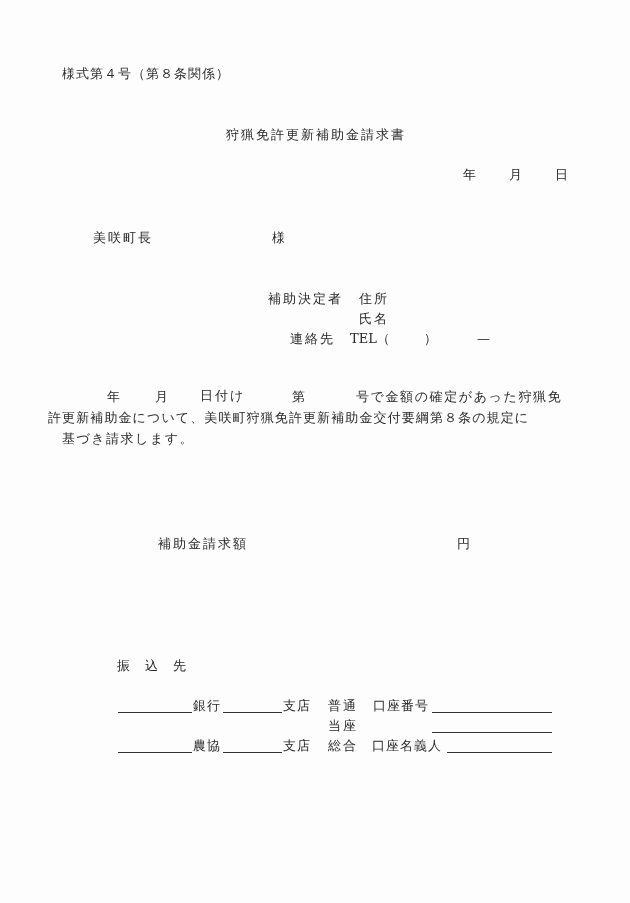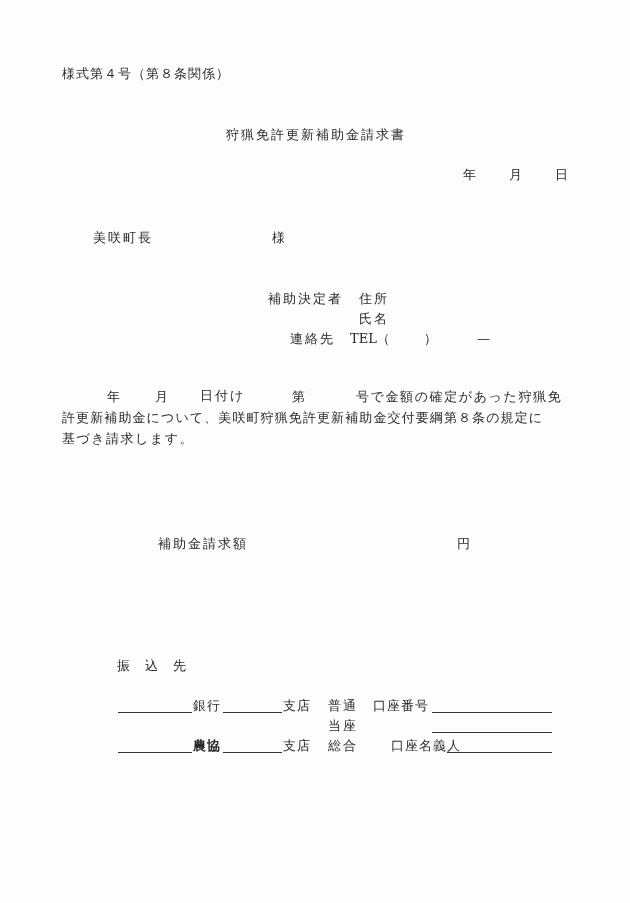--- a/index.html
+++ b/index.html
@@ -28,38 +28,38 @@
 <div class="t" style="left:290px;top:331px;letter-spacing:2px;">連絡先</div>
 <div class="t" style="left:350px;top:331px;letter-spacing:0;">TEL（</div>
 <div class="t" style="left:424px;top:331px;">）</div>
 <div class="t" style="left:477px;top:331px;">—</div>
 
 <div class="t" style="left:107px;top:389px;">年</div>
 <div class="t" style="left:155px;top:389px;">月</div>
 <div class="t" style="left:200px;top:389px;letter-spacing:2px;font-family:Liberation Mono, monospace;">日付け</div>
 <div class="t" style="left:292px;top:389px;">第</div>
 <div class="t" style="left:356px;top:389px;letter-spacing:1.6px;">号で金額の確定があった狩猟免</div>
-<div class="t" style="left:62px;top:410px;letter-spacing:1.1px;">許更新補助金について、美咲町狩猟免許更新補助金交付要綱第８条の規定に</div>
+<div class="t" style="left:48px;top:410px;letter-spacing:1.1px;">許更新補助金について、美咲町狩猟免許更新補助金交付要綱第８条の規定に</div>
 <div class="t" style="left:62px;top:431px;letter-spacing:1.5px;">基づき請求します。</div>
 
 <div class="t" style="left:158px;top:536px;letter-spacing:2px;text-align:center;">補助金請求額</div>
 <div class="t" style="left:457px;top:536px;">円</div>
 
 <div class="t" style="left:117px;top:658px;">振　込　先</div>
 
 <div class="line" style="left:118px;top:712px;width:74px;"></div>
 <div class="t" style="left:193px;top:698px;">銀行</div>
 <div class="line" style="left:223px;top:712px;width:59px;"></div>
 <div class="t" style="left:283px;top:698px;">支店</div>
 <div class="t" style="left:328px;top:698px;letter-spacing:2px;">普通</div>
 <div class="t" style="left:373px;top:698px;">口座番号</div>
 <div class="line" style="left:432px;top:712px;width:120px;"></div>
 
 <div class="t" style="left:328px;top:718px;letter-spacing:2px;text-align:right;">当座</div>
 <div class="line" style="left:432px;top:732px;width:120px;"></div>
 
 <div class="line" style="left:118px;top:752px;width:74px;"></div>
-<div class="t" style="left:193px;top:738px;font-weight:bold;">農協</div>
+<div class="t" style="left:193px;top:738px;">農協</div>
 <div class="line" style="left:223px;top:752px;width:59px;"></div>
 <div class="t" style="left:283px;top:738px;">支店</div>
 <div class="t" style="left:328px;top:738px;letter-spacing:2px;">総合</div>
-<div class="t" style="left:391px;top:738px;">口座名義人</div>
+<div class="t" style="left:372px;top:738px;">口座名義人</div>
 <div class="line" style="left:447px;top:752px;width:105px;"></div>
 
 </body></html>

